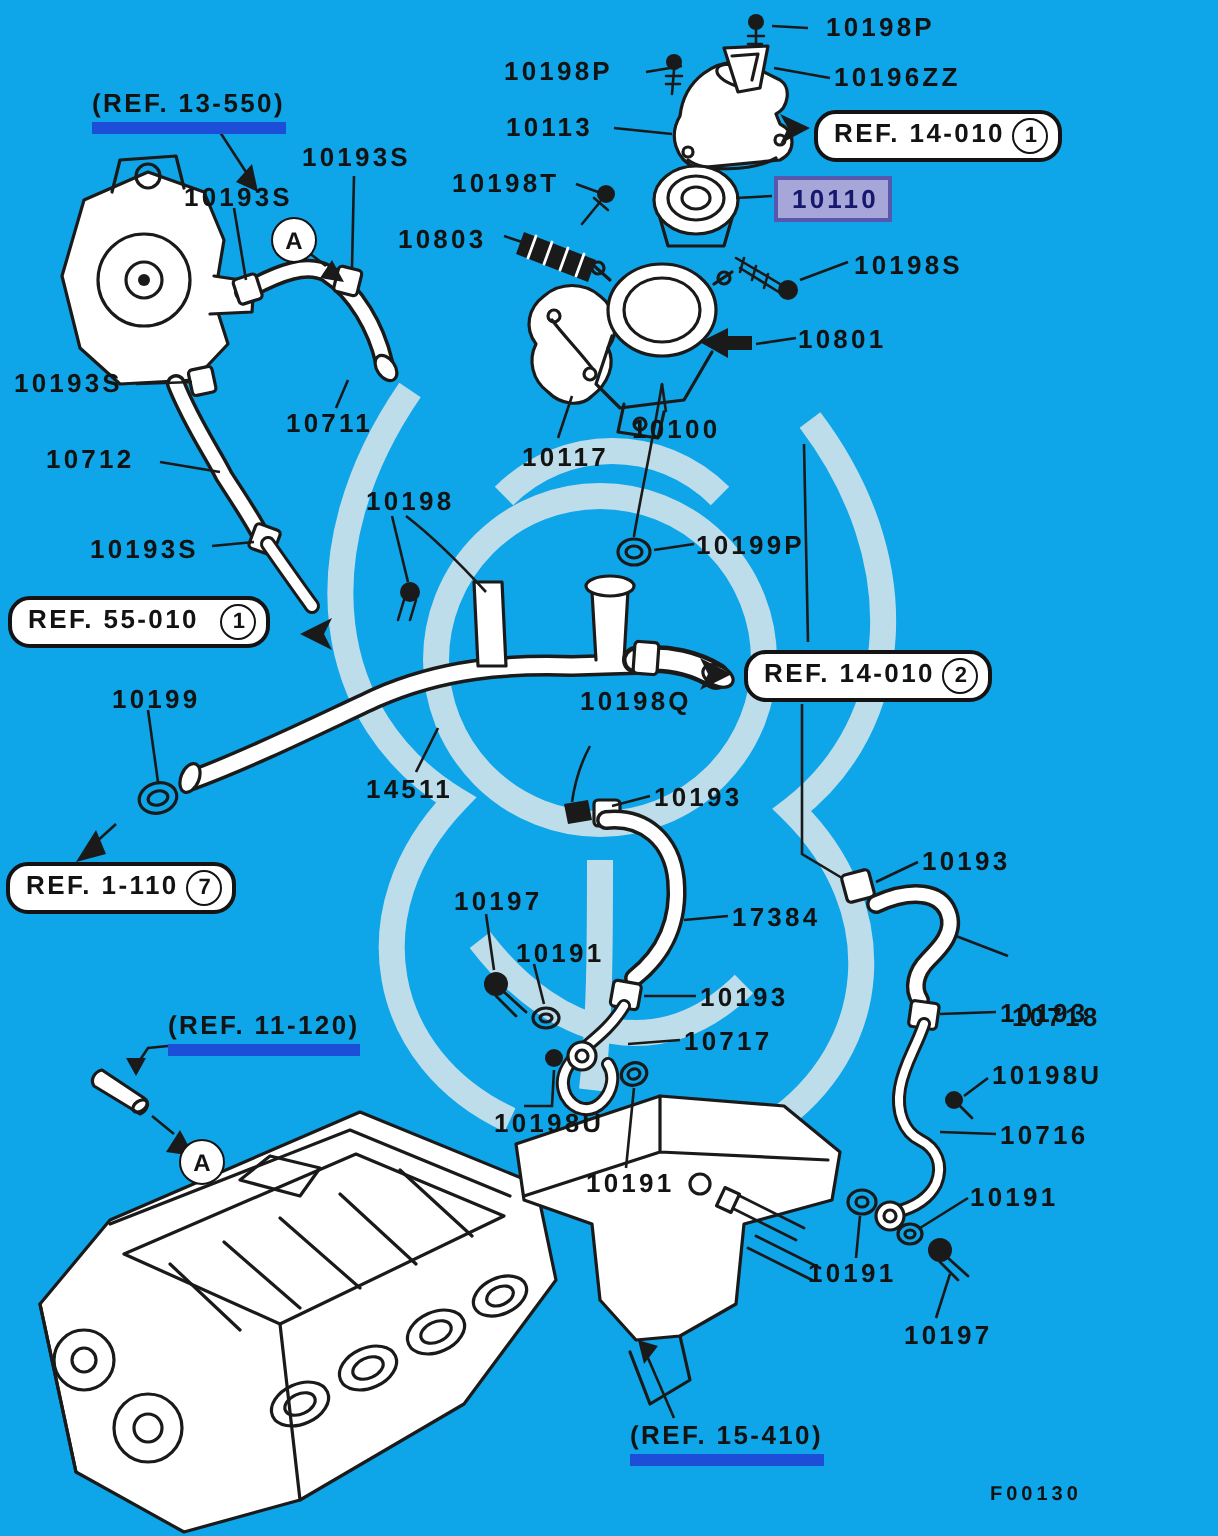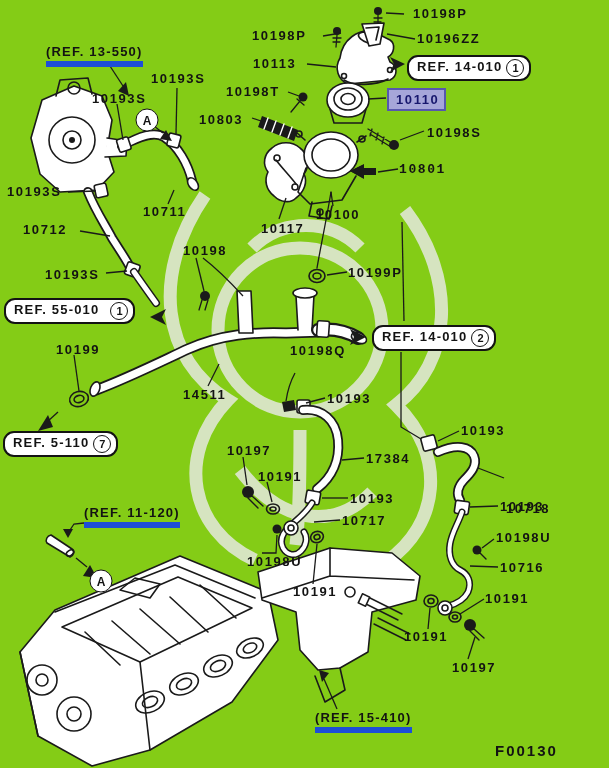--- a/index.html
+++ b/index.html
@@ -1,17 +1,17 @@
 <!DOCTYPE html>
 <html><head>
 <meta charset="utf-8">
 <style>
   html,body { margin:0; padding:0; background:#fff; }
   .stage {
-    position:relative; width:609px; height:768px; background:#84cc16;
+    position:relative; width:609px; height:768px; background:#0ea5e9;
     overflow:hidden; font-family:"Liberation Sans", sans-serif;
   }
   .stage svg { position:absolute; left:0; top:0; }
   .layer { position:absolute; left:0; top:0; width:100%; height:100%; }
   .plabel {
     position:absolute; font-weight:700; font-size:13px; line-height:1;
     letter-spacing:1.6px; color:#131313; white-space:nowrap;
   }
   .plabel.highlight {
     padding:3px 5px 3px 7px; border-width:2px; border-style:solid; line-height:1;
@@ -32,21 +32,21 @@
     color:#131313; border-bottom:6px solid #1d4ed8; padding-bottom:2px;
     white-space:nowrap;
   }
   .marker {
     position:absolute; width:21px; height:21px; border:1.8px solid #131313;
     border-radius:50%; background:#fff; transform:translate(-50%,-50%);
     display:flex; align-items:center; justify-content:center;
     font-weight:700; font-size:12px; color:#131313;
   }
   .figcode {
-    position:absolute; font-weight:700; font-size:15px; letter-spacing:2px; color:#131313;
+    position:absolute; font-weight:700; font-size:10px; letter-spacing:2px; color:#131313;
   }
 </style>
 </head>
 <body>
 
 <div class="stage">
 
   <svg width="609" height="768" viewBox="0 0 609 768">
 
     <g stroke="#ebebeb" stroke-width="13" fill="none" opacity="0.8">
@@ -305,21 +305,21 @@
   <div class="layer" id="labels-layer">
       <div class="plabel" style="left: 413px; top: 7px;">10198P</div>
       <div class="plabel" style="left: 417px; top: 32px;">10196ZZ</div>
       <div class="plabel" style="left: 252px; top: 29px;">10198P</div>
       <div class="plabel" style="left: 253px; top: 57px;">10113</div>
       <div class="plabel" style="left: 151px; top: 72px;">10193S</div>
       <div class="plabel" style="left: 226px; top: 85px;">10198T</div>
       <div class="plabel highlight" style="left: 387px; top: 88px; background: rgb(166, 166, 217); border-color: rgb(87, 87, 174); color: rgb(23, 23, 109);">10110</div>
       <div class="plabel" style="left: 199px; top: 113px;">10803</div>
       <div class="plabel" style="left: 427px; top: 126px;">10198S</div>
-      <div class="plabel" style="left: 399px; top: 163px; font-family: Liberation Mono, monospace;">10801</div>
+      <div class="plabel" style="left: 399px; top: 163px;">10801</div>
       <div class="plabel" style="left: 92px; top: 92px;">10193S</div>
       <div class="plabel" style="left: 7px; top: 185px;">10193S</div>
       <div class="plabel" style="left: 23px; top: 223px;">10712</div>
       <div class="plabel" style="left: 143px; top: 205px;">10711</div>
       <div class="plabel" style="left: 261px; top: 222px;">10117</div>
       <div class="plabel" style="left: 316px; top: 208px;">10100</div>
       <div class="plabel" style="left: 183px; top: 244px;">10198</div>
       <div class="plabel" style="left: 348px; top: 266px;">10199P</div>
       <div class="plabel" style="left: 45px; top: 268px;">10193S</div>
       <div class="plabel" style="left: 56px; top: 343px;">10199</div>
@@ -347,21 +347,21 @@
       </div>
       <div class="refbox" style="left: 4px; top: 298px; gap: 11px;">
         <span>REF. 55-010</span>
         <span class="circ">1</span>
       </div>
       <div class="refbox" style="left: 372px; top: 325px;">
         <span>REF. 14-010</span>
         <span class="circ">2</span>
       </div>
       <div class="refbox" style="left: 3px; top: 431px;">
-        <span>REF. 5-110</span>
+        <span>REF. 1-110</span>
         <span class="circ">7</span>
       </div>
       <div class="refplain" style="left: 46px; top: 44px;">(REF. 13-550)</div>
       <div class="refplain" style="left: 84px; top: 505px;">(REF. 11-120)</div>
       <div class="refplain" style="left: 315px; top: 710px;">(REF. 15-410)</div>
       <div class="marker" style="left: 147px; top: 120px;">A</div>
       <div class="marker" style="left: 101px; top: 581px;">A</div>
     </div>
 
   <div class="figcode" id="figcode" style="left:495px; top:742px;">F00130</div>

